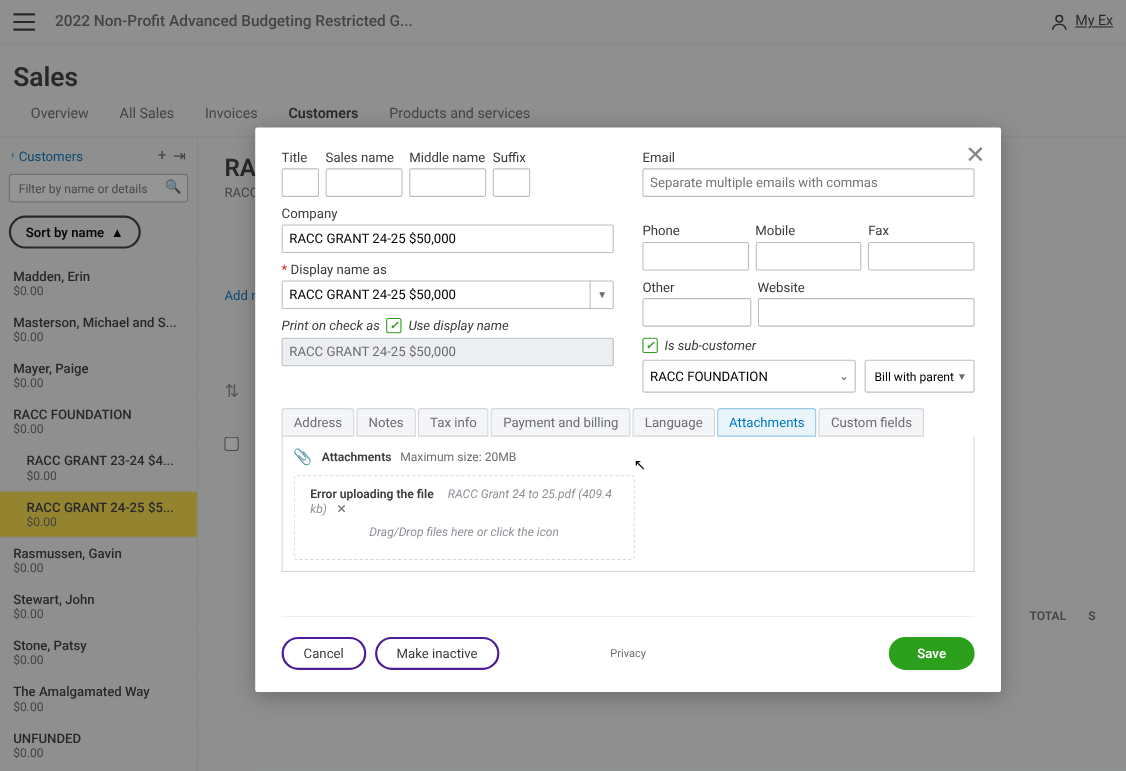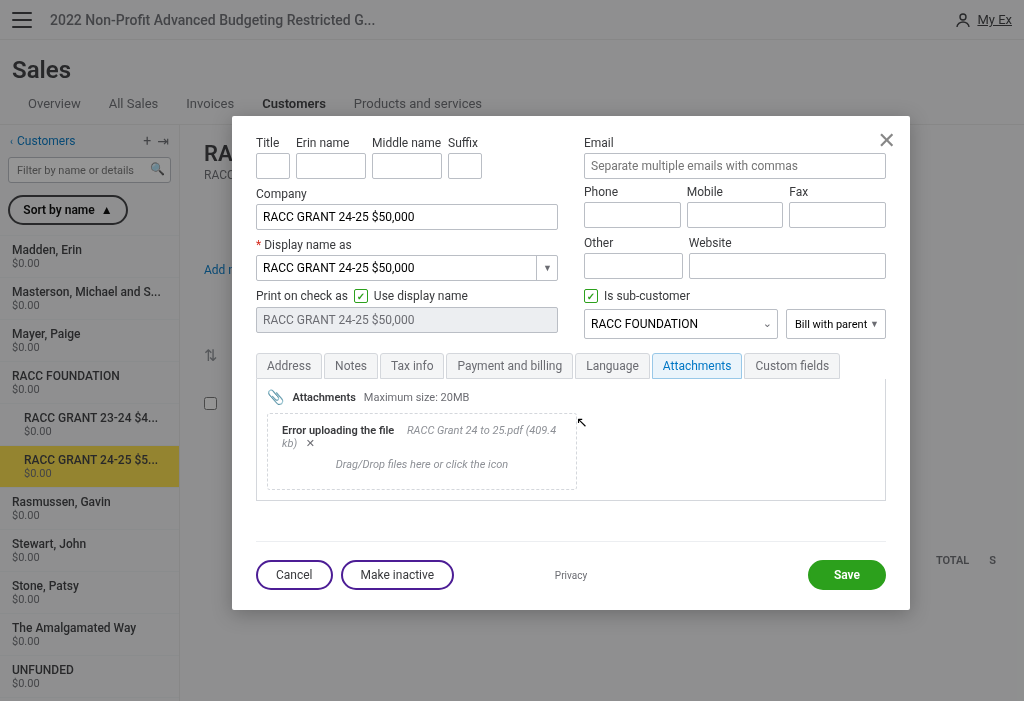--- a/index.html
+++ b/index.html
@@ -57,21 +57,21 @@
   .lbl .req { color: #d52b1e; }
   .inp { height: 26px; border: 1px solid #babec5; border-radius: 2px; padding: 0 6px; font-size: 12px; width: 100%; }
   .inp[readonly] { background: #eceef1; color: #6b6c72; }
 
   .name-row { display:flex; gap:6px; }
 
   .sel-wrap { position: relative; }
   .sel-wrap .inp { padding-right: 22px; }
   .sel-wrap .caret { position:absolute; right:0; top:0; width:22px; height:26px; border-left:1px solid #babec5; display:flex; align-items:center; justify-content:center; font-size:9px; color:#6b6c72; }
 
-  .chk-row { display:flex; align-items:flex-end; gap:6px; font-size:12px; color:#393a3d; }
+  .chk-row { display:flex; align-items:flex-end; gap:6px; font-size:12px; color:#393a3d;font-style:italic; }
   .chkbox { width:14px; height:14px; border:1px solid #2ca01c; border-radius:2px; display:flex; align-items:center; justify-content:center; color:#2ca01c; font-size:10px; font-weight:bold; }
 
   .parent-row { display:flex; gap:8px; margin-top:6px; }
   .parent-sel { flex:1; position:relative; }
   .parent-sel .inp { height:30px; }
   .parent-sel .caret2 { position:absolute; right:6px; top:8px; font-size:11px; color:#6b6c72; }
   .bill-sel { width:100px; height:30px; border:1px solid #babec5; border-radius:2px; font-size:11px; display:flex; align-items:center; padding:0 8px; position:relative; }
   .bill-sel .caret3 { position:absolute; right:6px; font-size:9px; color:#6b6c72; }
 
   .tab-row { display:flex; margin-top:14px; border-bottom:1px solid transparent; }
@@ -214,21 +214,21 @@
 <div class="overlay"></div>
 
 <div class="modal">
   <span class="modal-close">✕</span>
 
   <div style="display:flex; gap:18px;">
 
     <div class="left-col">
       <div class="name-row">
         <div style="width:34px;"><div class="lbl">Title</div><input class="inp" style=""></div>
-        <div style="width:70px;"><div class="lbl">Erin name</div><input class="inp" style=""></div>
+        <div style="width:70px;"><div class="lbl">Sales name</div><input class="inp" style=""></div>
         <div style="width:70px;"><div class="lbl">Middle name</div><input class="inp" style=""></div>
         <div style="width:34px;"><div class="lbl">Suffix</div><input class="inp" style=""></div>
       </div>
 
       <div style="margin-top:8px;"><div class="lbl">Company</div>
         <input class="inp" value="RACC GRANT 24-25 $50,000" style="">
       </div>
 
       <div style="margin-top:8px;">
           <div class="lbl"><span class="req">*</span> <span>Display name as</span></div>
@@ -243,21 +243,21 @@
         <div class="chkbox">✓</div>
         <span>Use display name</span>
       </div>
       <input class="inp" readonly="" style="margin-top: 4px;" value="RACC GRANT 24-25 $50,000">
     </div>
 
     <div class="right-col">
       <div><div class="lbl">Email</div>
         <input class="inp" placeholder="Separate multiple emails with commas" style="">
       </div>
-      <div style="display:flex; gap:6px; margin-top:6px;">
+      <div style="display:flex; gap:6px; margin-top:24px;">
         <div style="flex:1;"><div class="lbl">Phone</div><input class="inp" style=""></div>
         <div style="flex:1;"><div class="lbl">Mobile</div><input class="inp" style=""></div>
         <div style="flex:1;"><div class="lbl">Fax</div><input class="inp" style=""></div>
       </div>
       <div style="display:flex; gap:6px; margin-top:8px;">
         <div style="flex:1;"><div class="lbl">Other</div><input class="inp" style=""></div>
         <div style="flex:2;"><div class="lbl">Website</div><input class="inp" style=""></div>
       </div>
       <div class="chk-row" style="margin-top:10px;">
         <div class="chkbox">✓</div>

